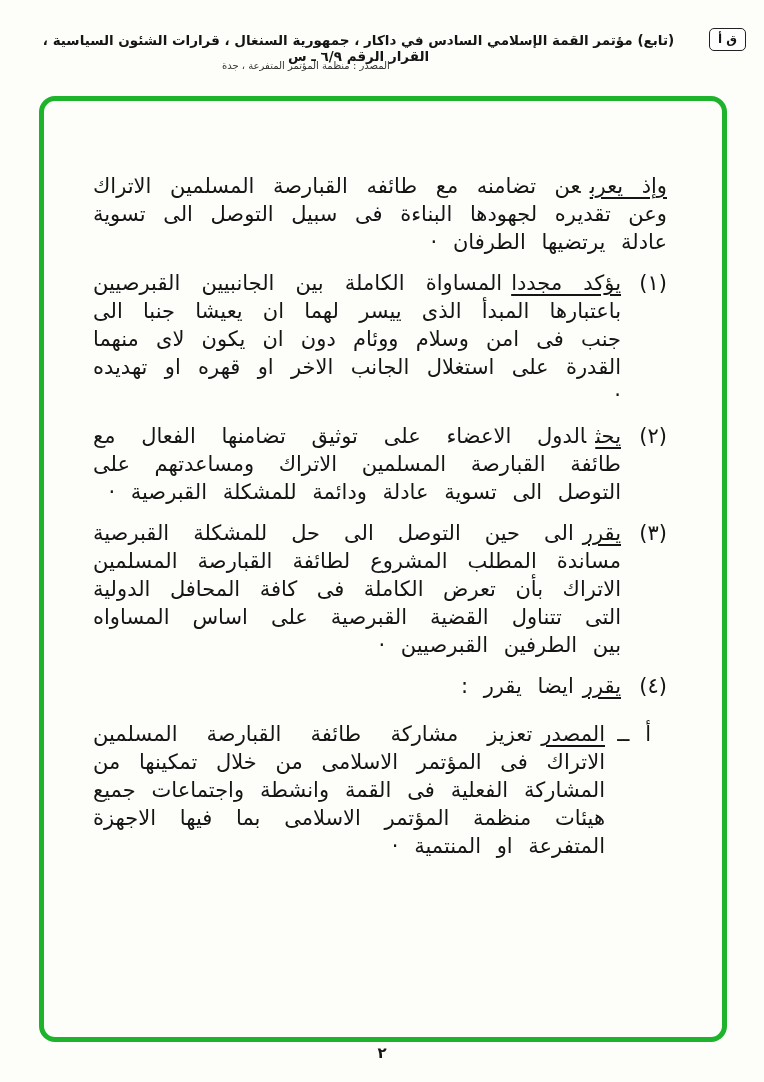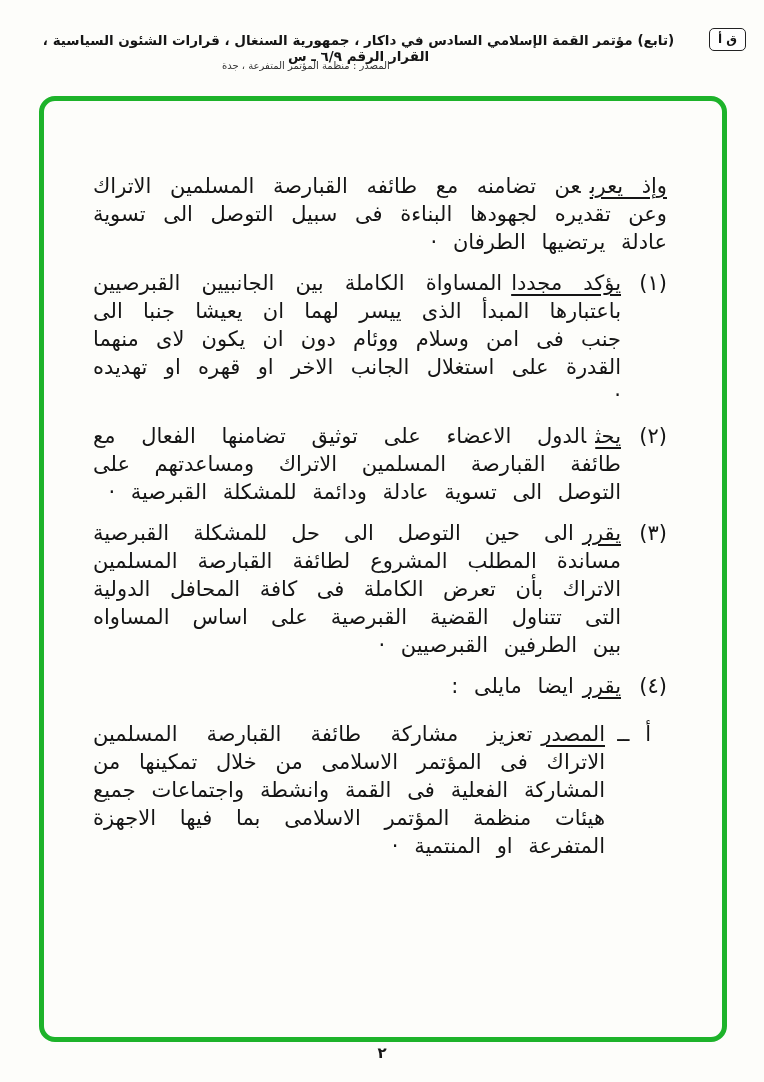--- a/index.html
+++ b/index.html
@@ -122,21 +122,21 @@
       <p class="clause-body"><span class="lead">يحث</span><span>الدول الاعضاء على توثيق تضامنها الفعال مع طائفة القبارصة المسلمين الاتراك ومساعدتهم على التوصل الى تسوية عادلة ودائمة للمشكلة القبرصية ·</span></p>
     </div>
 
     <div class="clause">
       <span class="clause-num">(٣)</span>
       <p class="clause-body"><span class="lead">يقرر</span><span>الى حين التوصل الى حل للمشكلة القبرصية مساندة المطلب المشروع لطائفة القبارصة المسلمين الاتراك بأن تعرض الكاملة فى كافة المحافل الدولية التى تتناول القضية القبرصية على اساس المساواه بين الطرفين القبرصيين ·</span></p>
     </div>
 
     <div class="clause clause-gap">
       <span class="clause-num">(٤)</span>
-      <p class="clause-body"><span class="lead">يقرر</span><span>ايضا مايلى :</span></p>
+      <p class="clause-body"><span class="lead">يقرر</span><span>ايضا يقرر :</span></p>
     </div>
 
     <div class="subclause">
       <span class="subclause-marker">أ ــ</span>
       <p class="subclause-body"><span class="lead">المصدر</span><span>تعزيز مشاركة طائفة القبارصة المسلمين الاتراك فى المؤتمر الاسلامى من خلال تمكينها من المشاركة الفعلية فى القمة وانشطة واجتماعات جميع هيئات منظمة المؤتمر الاسلامى بما فيها الاجهزة المتفرعة او المنتمية ·</span></p>
     </div>
 
     <div class="subclause">
     </div>
 

